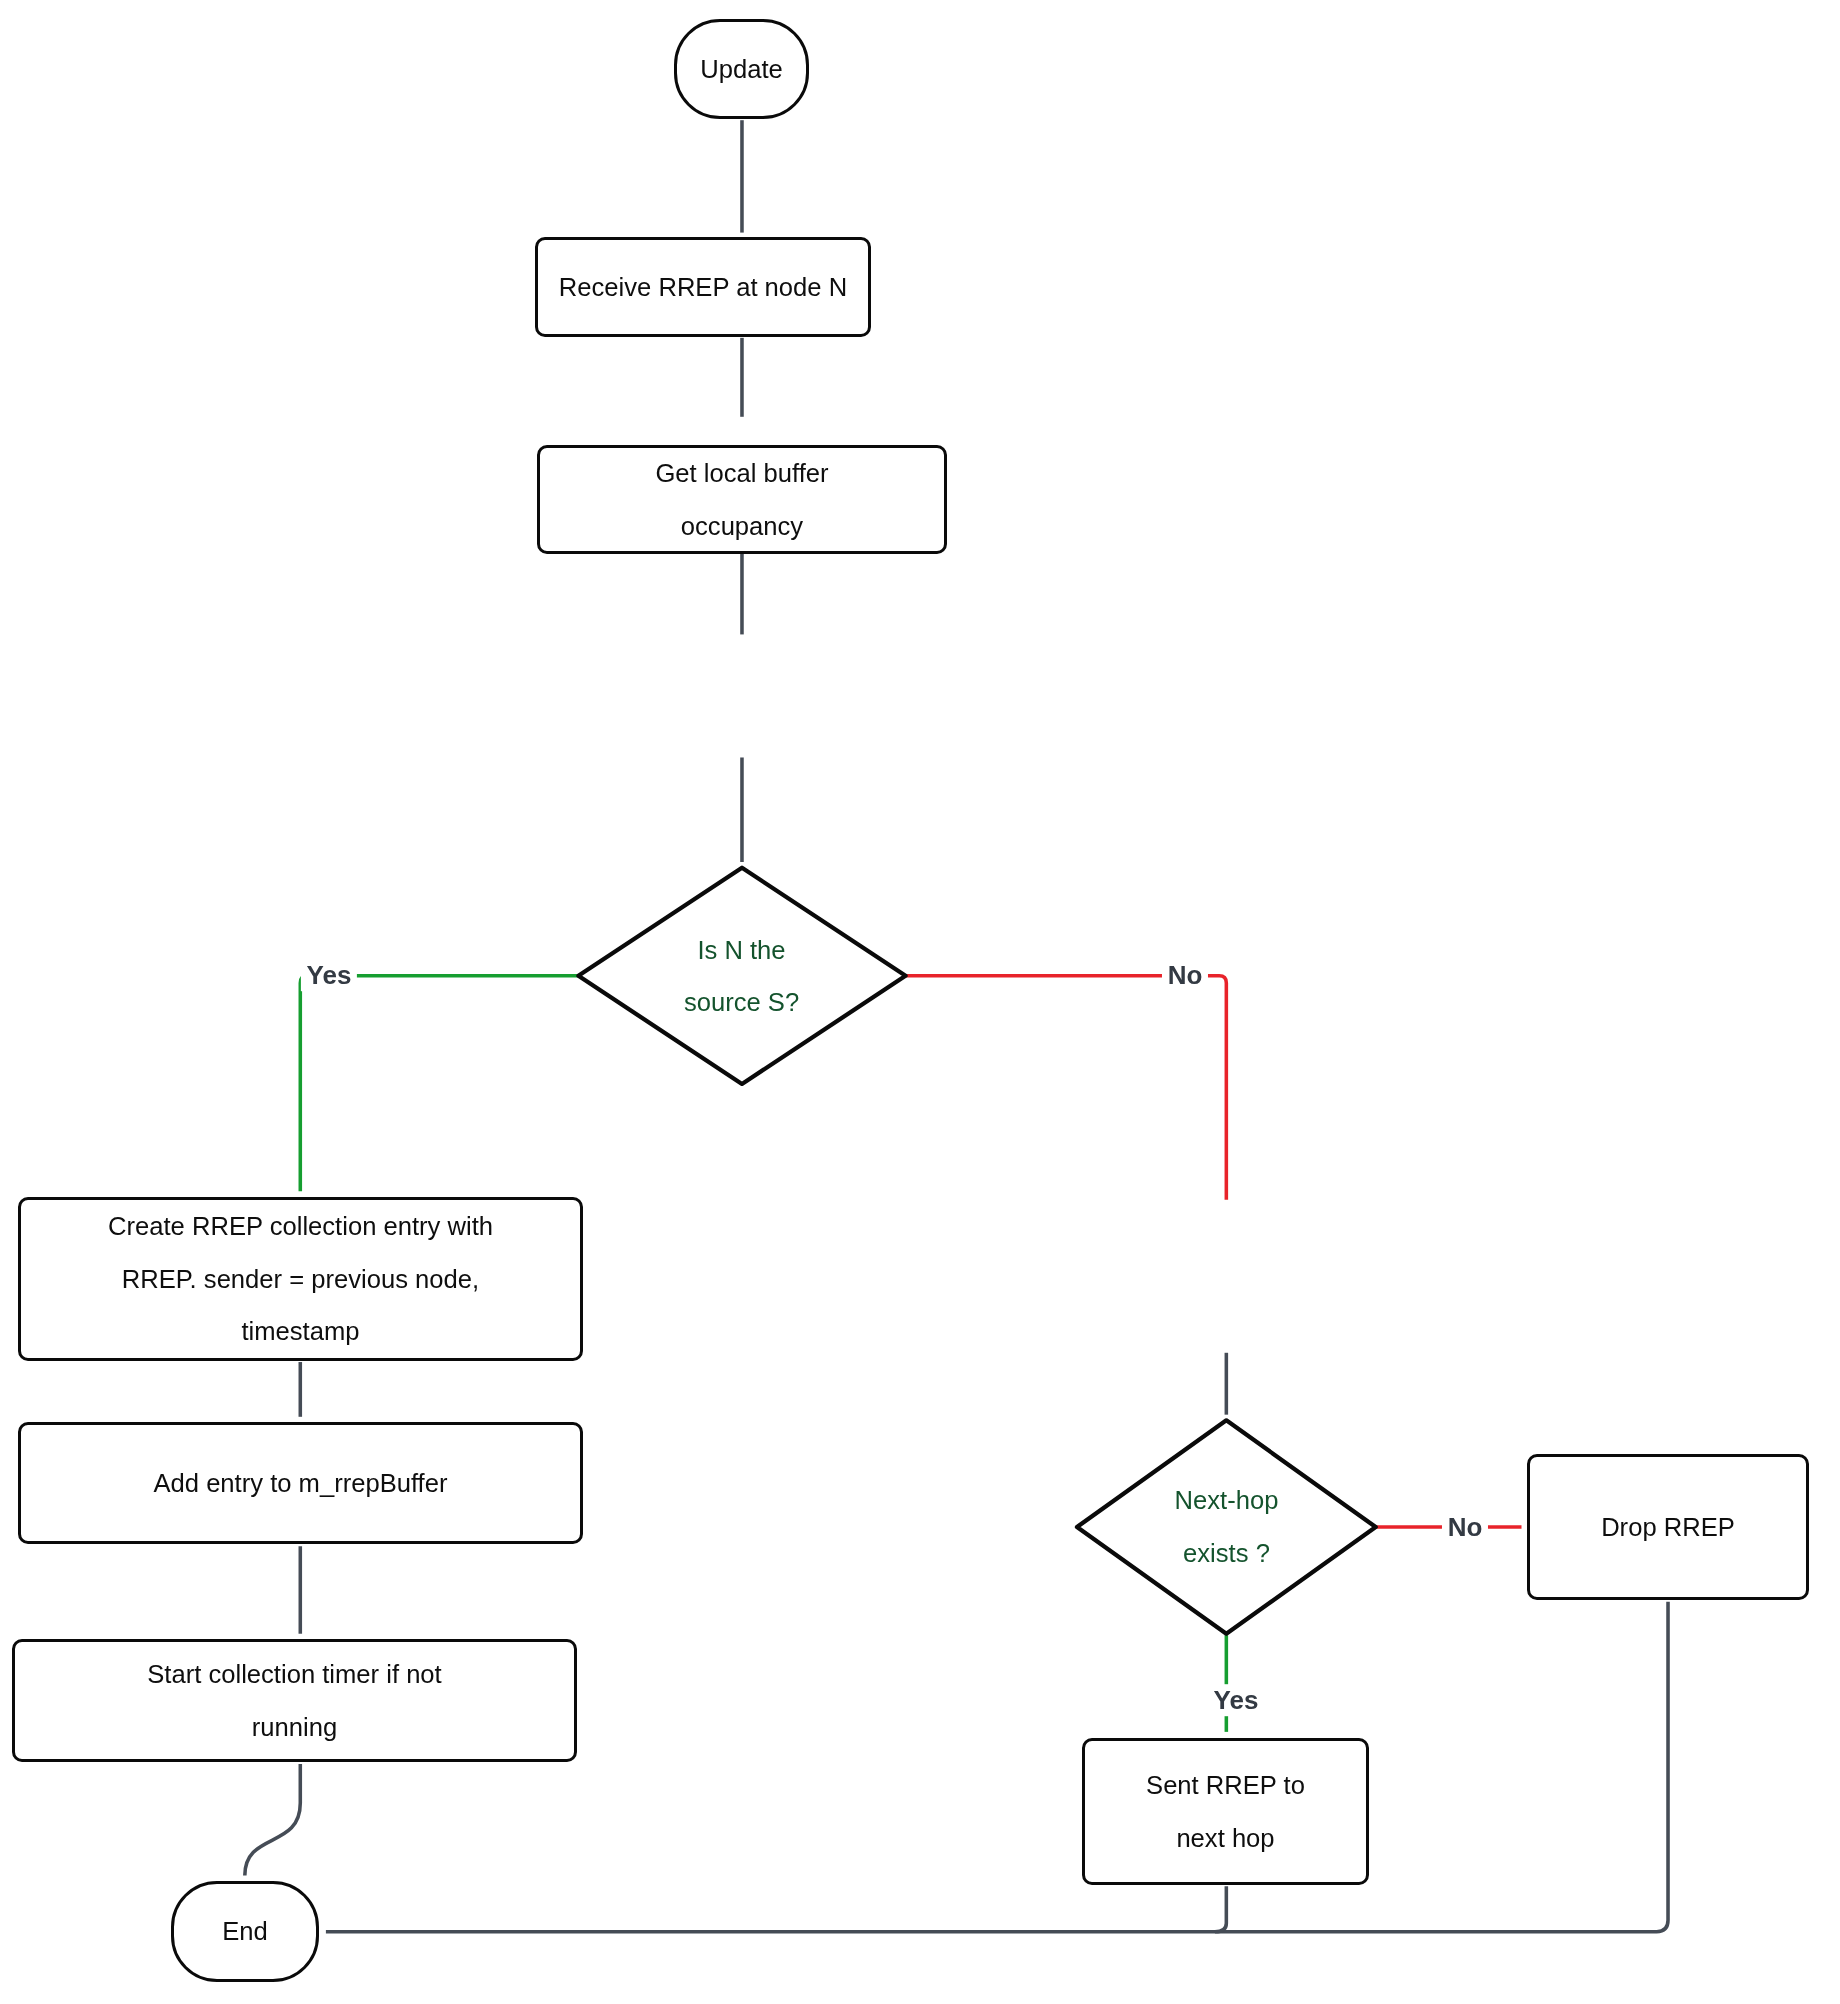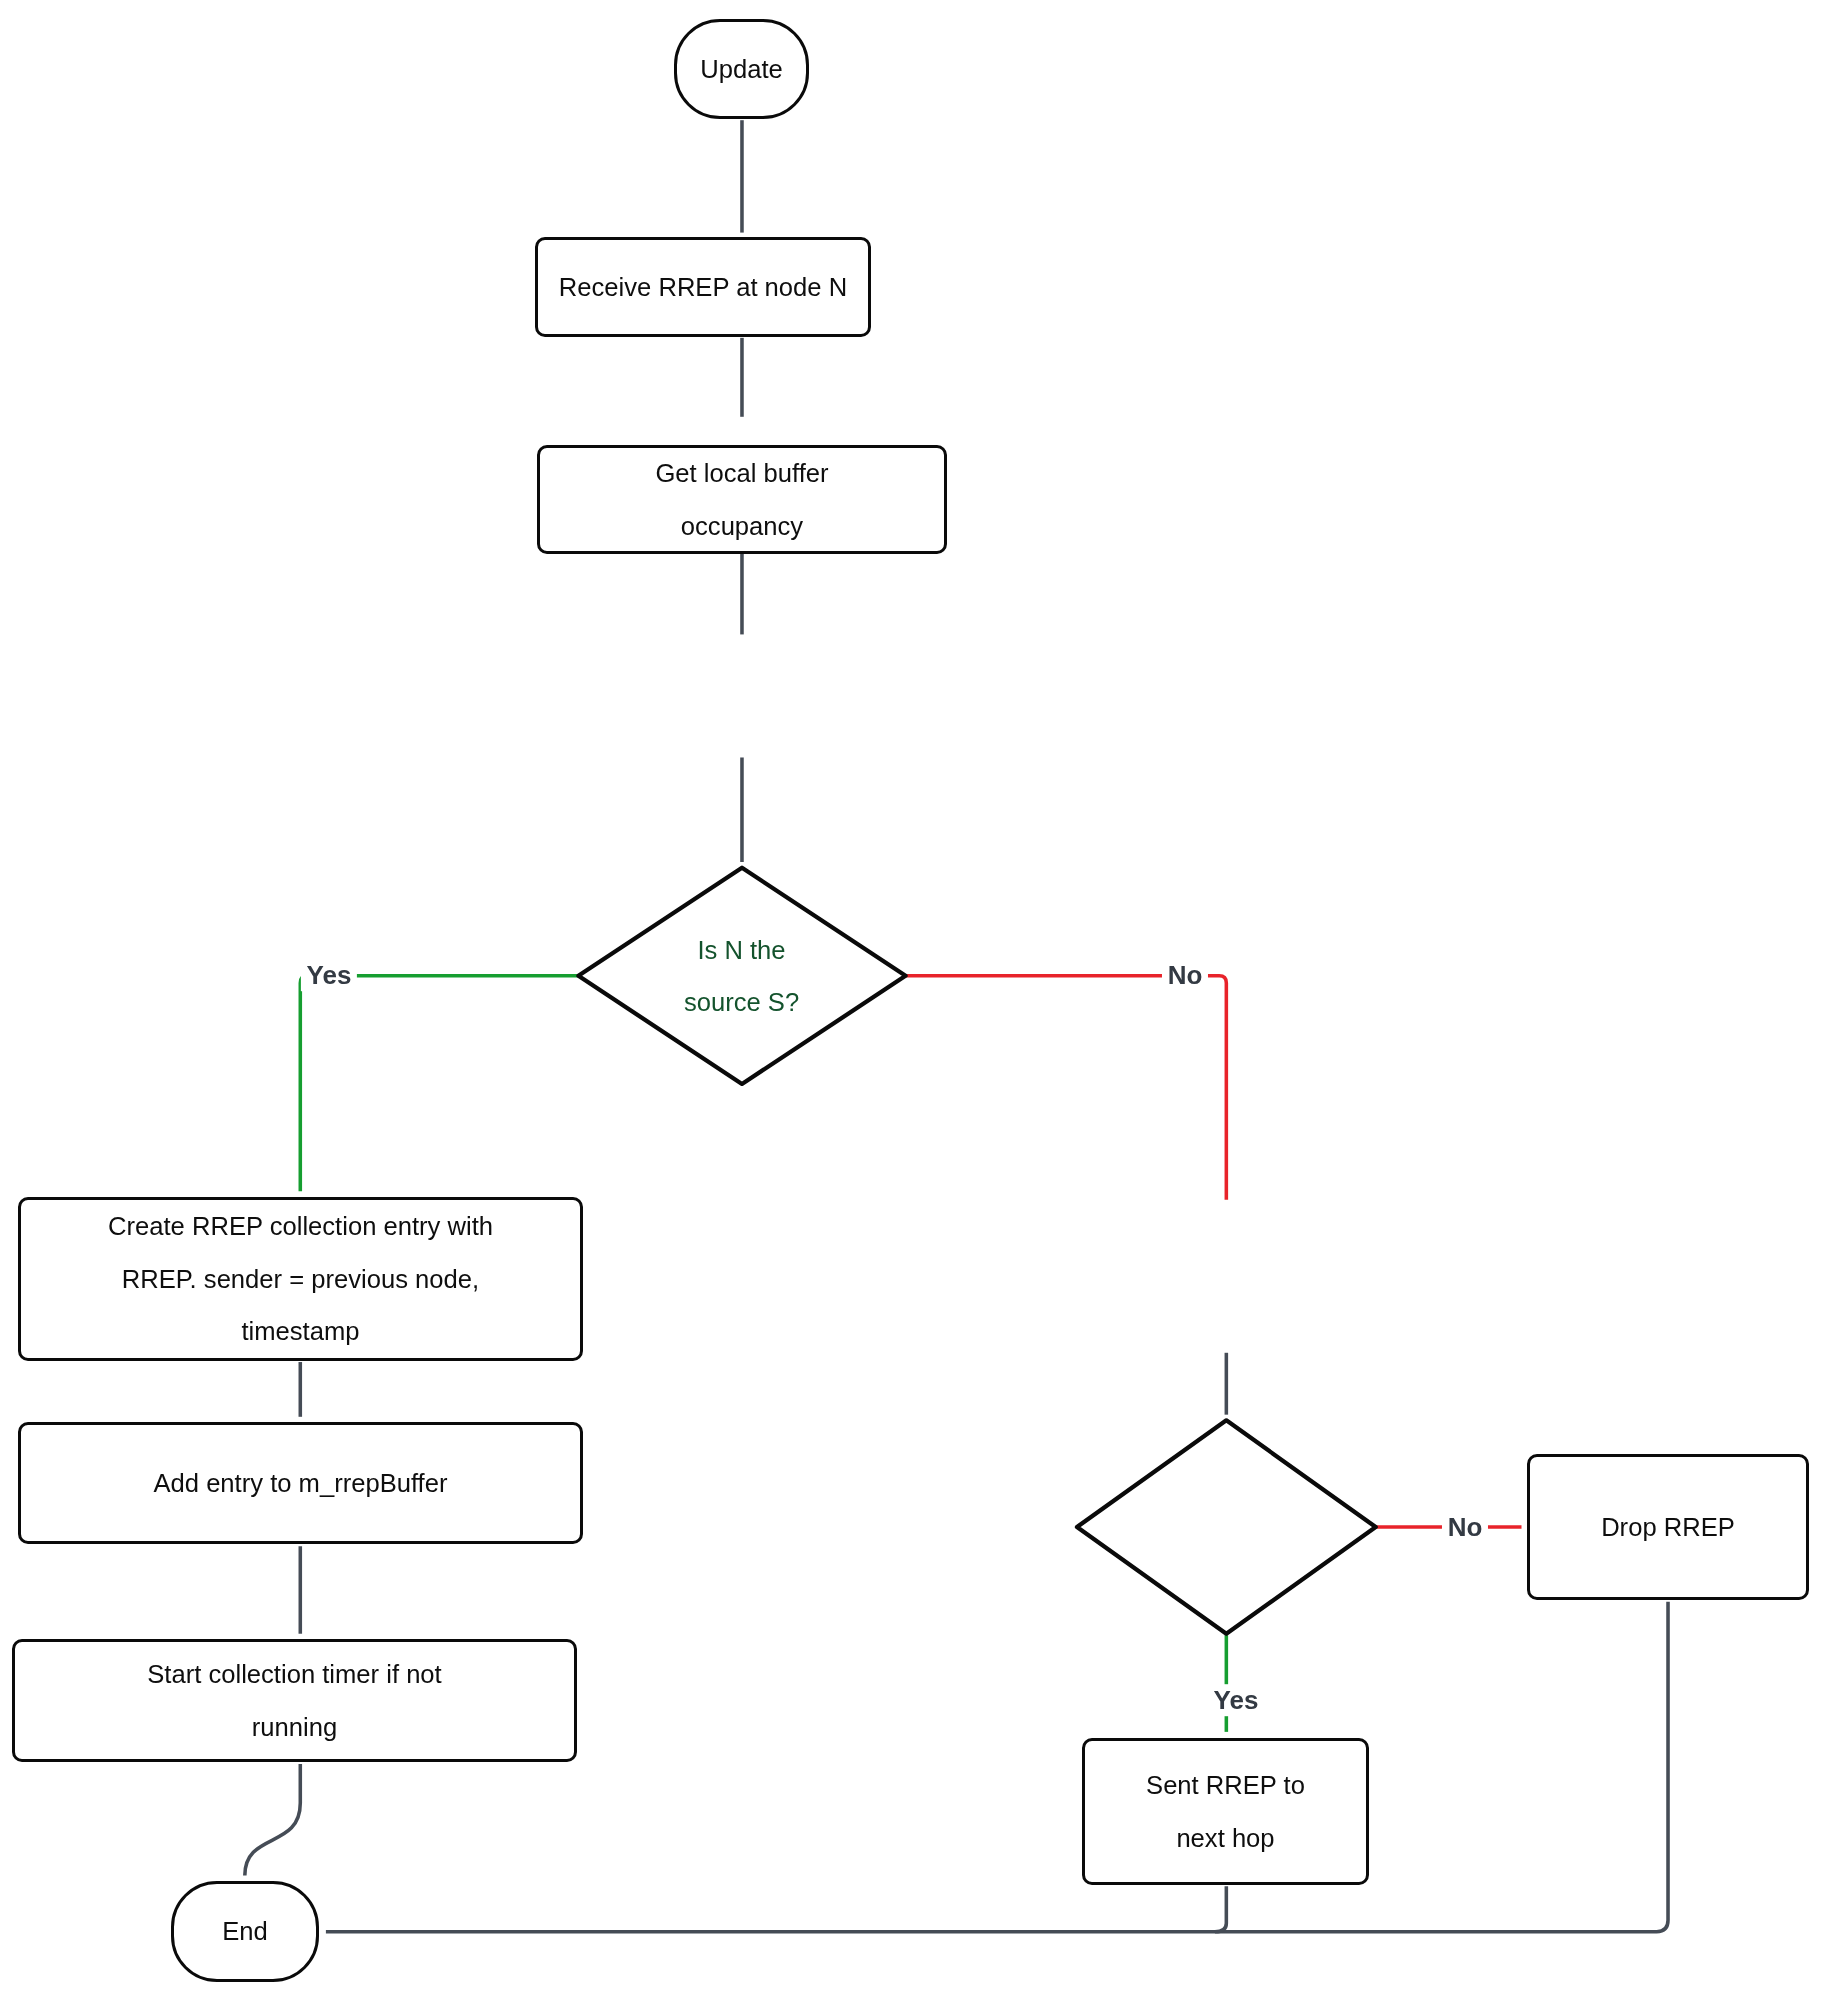--- a/index.html
+++ b/index.html
@@ -119,20 +119,24 @@
   <div class="node" style="left:18px;top:1422px;width:565px;height:122px;">
     <span>Add entry to m_rrepBuffer</span>
   </div>
 
   <div class="node" style="left:12px;top:1639px;width:565px;height:123px;">
     <span>Start collection timer if not
 running</span>
   </div>
 
 
+  <div class="diamond-text" style="left:1077px;top:1420px;width:299px;height:213px;">
+    <span>Next-hop
+exists ?</span>
+  </div>
 
   <div class="node" style="left:1527px;top:1454px;width:282px;height:146px;">
     <span>Drop RREP</span>
   </div>
 
   <div class="node" style="left:1082px;top:1738px;width:287px;height:147px;">
     <span>Sent RREP to
 next hop</span>
   </div>
 

